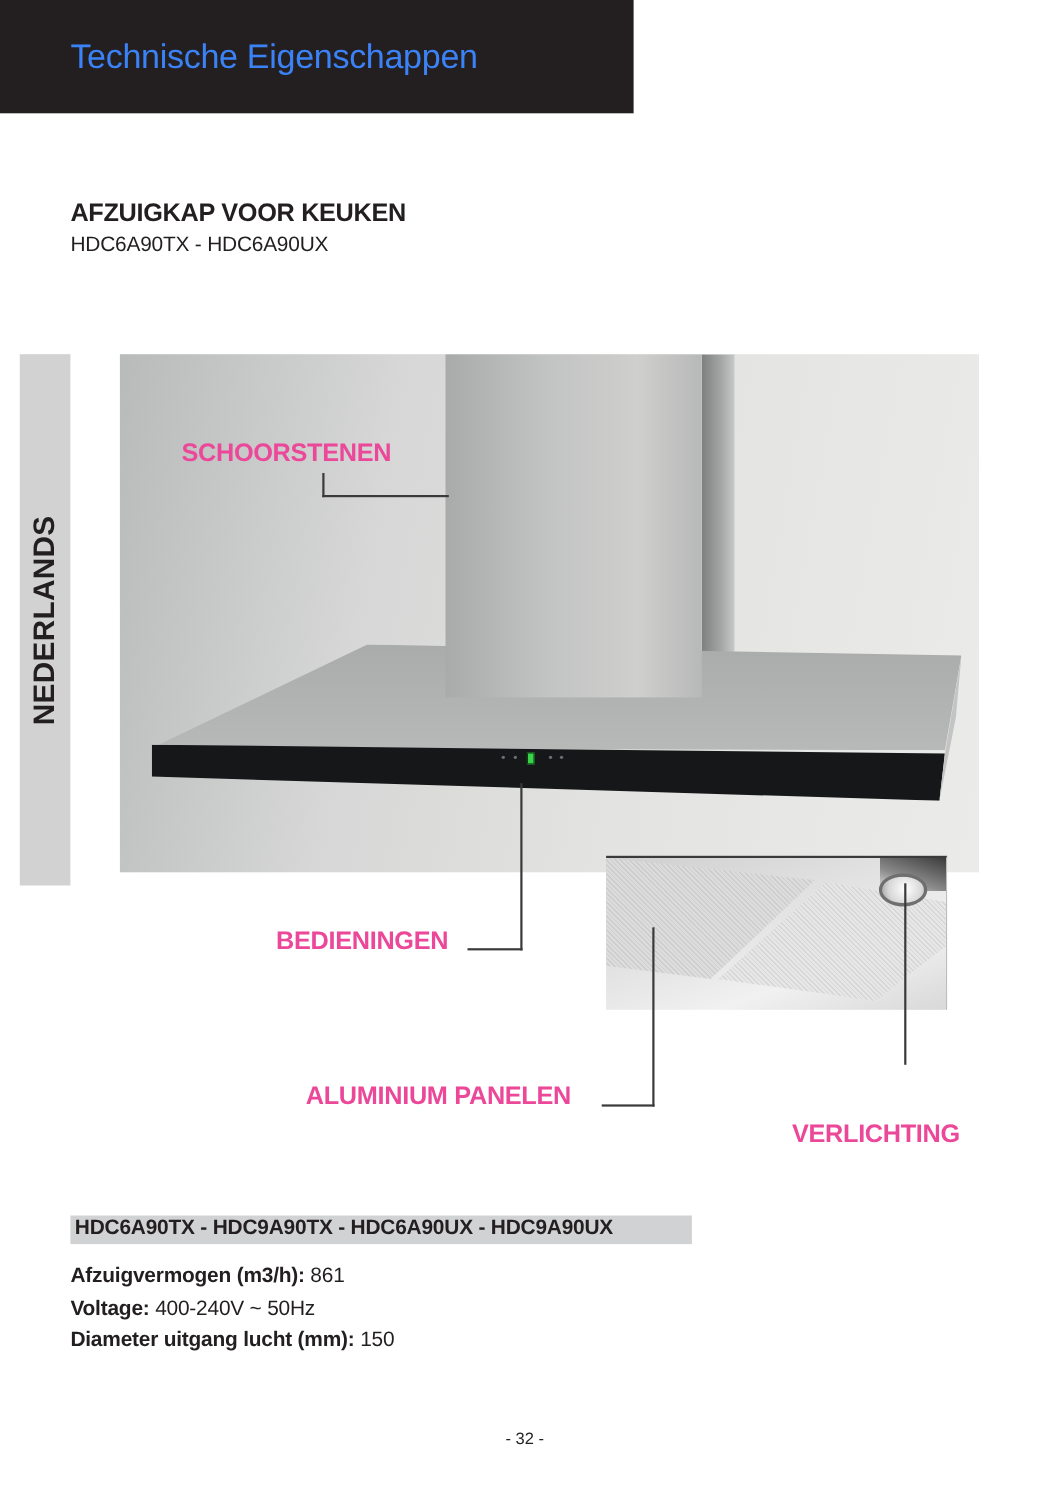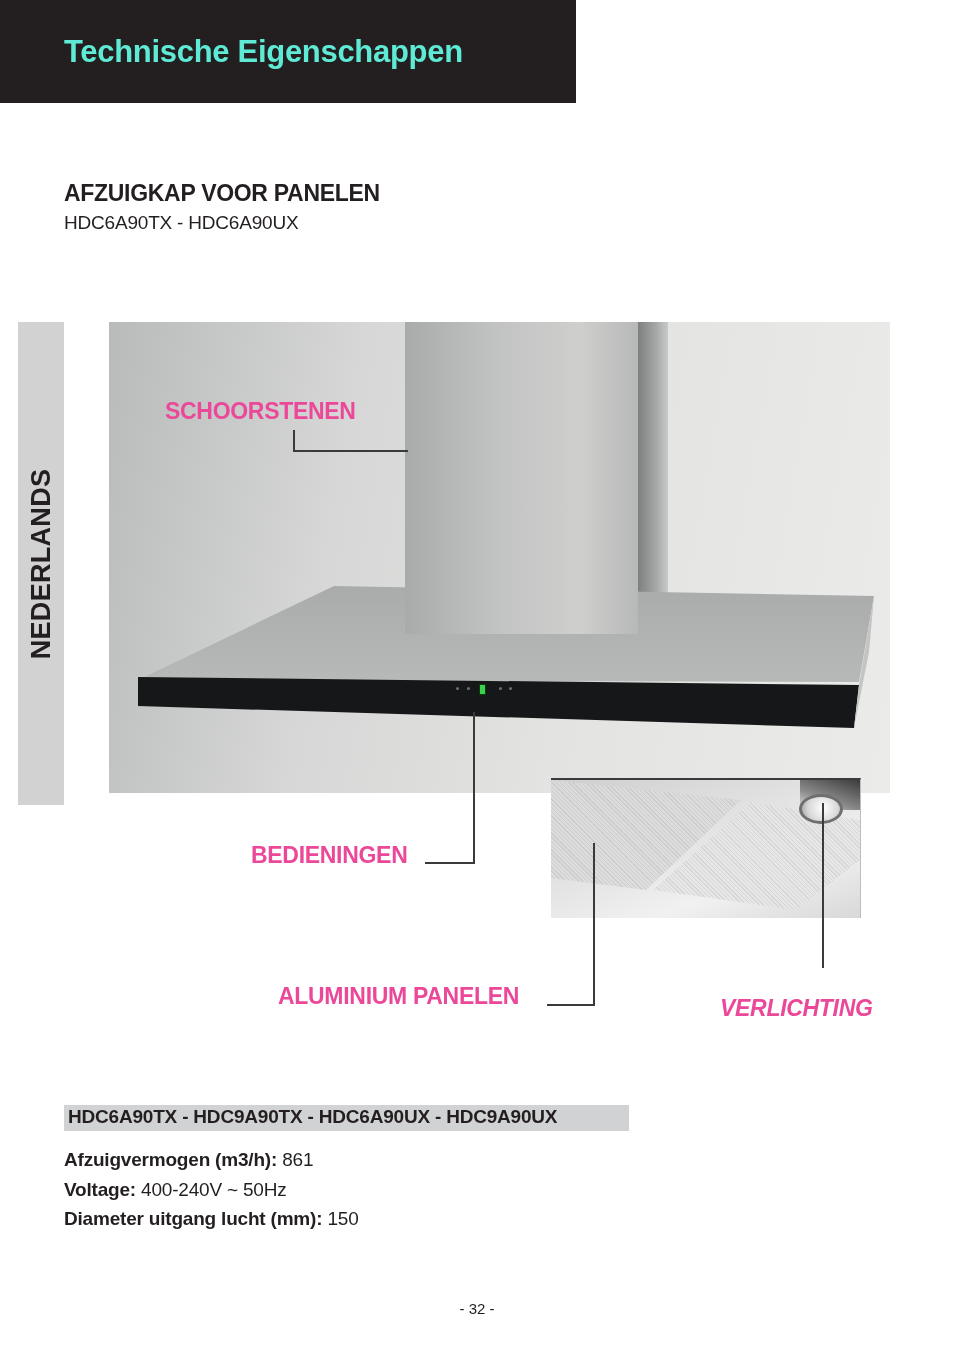--- a/index.html
+++ b/index.html
@@ -7,21 +7,21 @@
       width: 954px; height: 1354px; position: relative; overflow: hidden;
       background: #ffffff; color: #231f20;
       font-family: "Liberation Sans", "DejaVu Sans", sans-serif;
     }
     .header-bar {
       position: absolute; left: 0; top: 0; width: 576px; height: 103px;
       background: #231f20;
     }
     .header-title {
       position: absolute; left: 64px; top: 34px;
-      color: #5eead4; font-weight: bold; font-size: 31px; letter-spacing: -0.3px;
+      color: #3b82f6; font-weight: normal; font-size: 31px; letter-spacing: -0.3px;
     }
     .product-block { position: absolute; left: 64px; top: 178px; }
     .product-heading { font-weight: bold; font-size: 23px; letter-spacing: -0.3px; line-height: 30px; }
     .product-model { font-size: 19px; line-height: 29px; letter-spacing: -0.2px; }
 
     .lang-tab {
       position: absolute; left: 18px; top: 322px; width: 46px; height: 483px;
       background: #d2d2d3;
     }
     .lang-label {
@@ -125,21 +125,21 @@
     }
   </style>
 </head>
 <body>
 
 <div class="header-bar">
   <div class="header-title">Technische Eigenschappen</div>
 </div>
 
 <div class="product-block">
-  <div class="product-heading">AFZUIGKAP VOOR PANELEN</div>
+  <div class="product-heading">AFZUIGKAP VOOR KEUKEN</div>
   <div class="product-model">HDC6A90TX - HDC6A90UX</div>
 </div>
 
 <div class="lang-tab">
   <div class="lang-label">NEDERLANDS</div>
 </div>
 
 <div class="photo">
   <div class="chimney-side"></div>
   <div class="hood-top"></div>
@@ -165,21 +165,21 @@
 <div class="line" style="left:293px; top:450px; width:115px; height:2px;"></div>
 
 <div class="callout" style="left:251px; top:842px;">BEDIENINGEN</div>
 <div class="line" style="left:473px; top:712px; width:2px; height:152px;"></div>
 <div class="line" style="left:425px; top:862px; width:50px; height:2px;"></div>
 
 <div class="callout" style="left:278px; top:983px;">ALUMINIUM PANELEN</div>
 <div class="line" style="left:593px; top:843px; width:2px; height:163px;"></div>
 <div class="line" style="left:547px; top:1004px; width:48px; height:2px;"></div>
 
-<div class="callout" style="left:720px; top:995px;font-style:italic;">VERLICHTING</div>
+<div class="callout" style="left:720px; top:1017px;">VERLICHTING</div>
 <div class="line" style="left:822px; top:803px; width:2px; height:165px;"></div>
 
 <div class="spec-band">
   <div class="spec-band-text">HDC6A90TX - HDC9A90TX - HDC6A90UX - HDC9A90UX</div>
 </div>
 
 <div class="specs">
   <div class="spec-row">
     <b>Afzuigvermogen (m3/h):</b> <span>861</span>
   </div>

